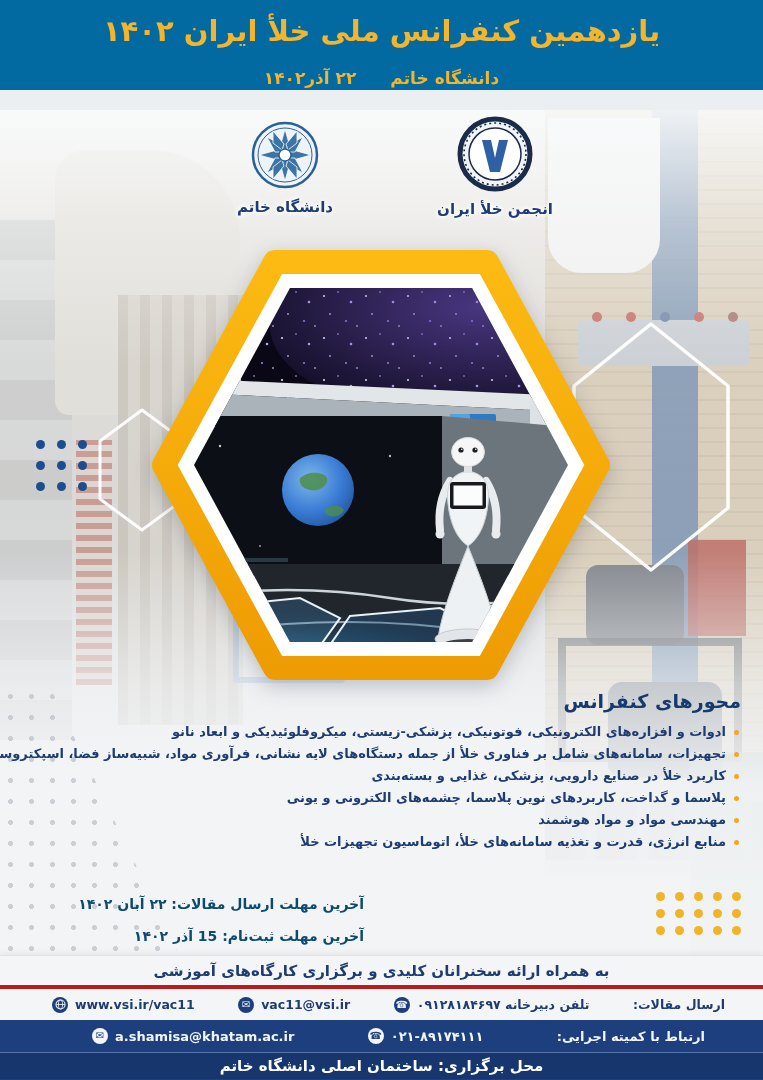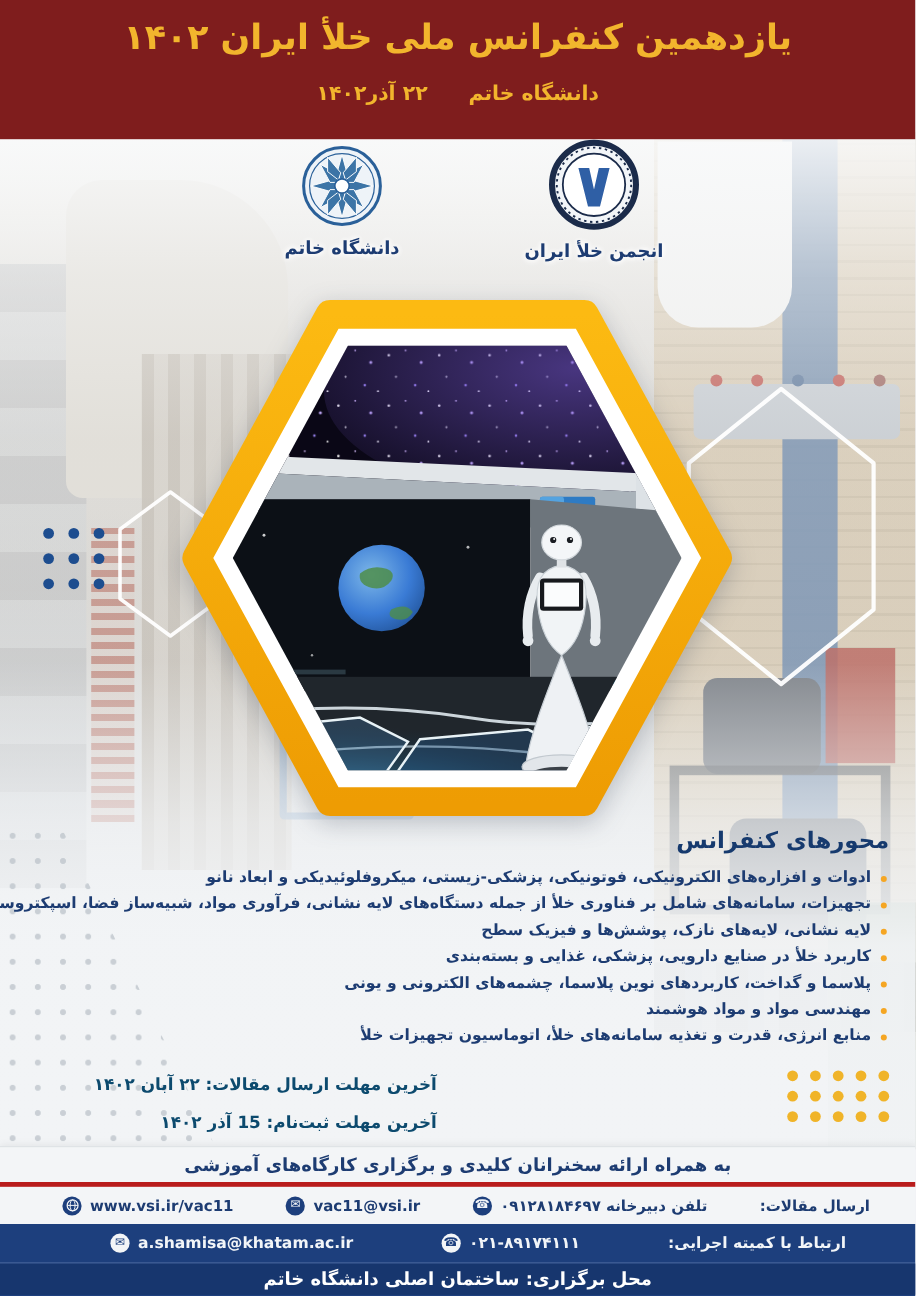--- a/index.html
+++ b/index.html
@@ -1,21 +1,21 @@
 <!DOCTYPE html>
 <html lang="fa"><head>
 <meta charset="utf-8">
 <style>
   * { margin:0; padding:0; box-sizing:border-box; }
   html,body { width:763px; }
   body { font-family:"DejaVu Sans", sans-serif; background:#ffffff; }
   .poster { position:relative; width:763px; height:1080px; overflow:hidden; background:#eceff1; }
 
   
-  .header { position:absolute; top:0; left:0; width:100%; height:116px; background:#7f1d1d; z-index:5; }
+  .header { position:absolute; top:0; left:0; width:100%; height:90px; background:#0369a1; z-index:5; }
   .title { position:absolute; top:14px; width:100%; text-align:center; direction:rtl;
            font-size:29px; font-weight:700; color:#f2b52d; white-space:nowrap; }
   .sub { position:absolute; top:68px; width:100%; display:flex; justify-content:center; gap:34px;
          color:#f2b52d; font-size:17px; font-weight:700; }
   .sub span { direction:rtl; white-space:nowrap; }
 
   
   .bg { position:absolute; top:110px; left:0; width:763px; height:848px; overflow:hidden; z-index:0;
         background:linear-gradient(180deg,#e9e7e2 0%,#d9d6d0 18%,#cfccc6 45%,#dadcdd 65%,#eef0f2 80%,#f1f3f5 100%); }
   .bg div { position:absolute; }
@@ -283,21 +283,20 @@
           <circle cx="325.8" cy="203.2" r="0.8" fill="#ffffff"></circle>
       </g>
     </g>
   </svg>
 
   <div class="topics">
     <div class="topics-title">محورهای کنفرانس</div>
     <ul>
       <li>ادوات و افزاره‌های الکترونیکی، فوتونیکی، پزشکی-زیستی، میکروفلوئیدیکی و ابعاد نانو</li>
       <li>تجهیزات، سامانه‌های شامل بر فناوری خلأ از جمله دستگاه‌های لایه نشانی، فرآوری مواد، شبیه‌ساز فضا، اسپکتروسکوپی و میکروسکوپی</li>
-      <li>لایه نشانی، لایه‌های نازک، پوشش‌ها و فیزیک سطح</li>
       <li>کاربرد خلأ در صنایع دارویی، پزشکی، غذایی و بسته‌بندی</li>
       <li>پلاسما و گداخت، کاربردهای نوین پلاسما، چشمه‌های الکترونی و یونی</li>
       <li>مهندسی مواد و مواد هوشمند</li>
       <li>منابع انرژی، قدرت و تغذیه سامانه‌های خلأ، اتوماسیون تجهیزات خلأ</li>
     </ul>
   </div>
 
   <div class="committee">
     <div class="dots-yellow">
       <i></i>

